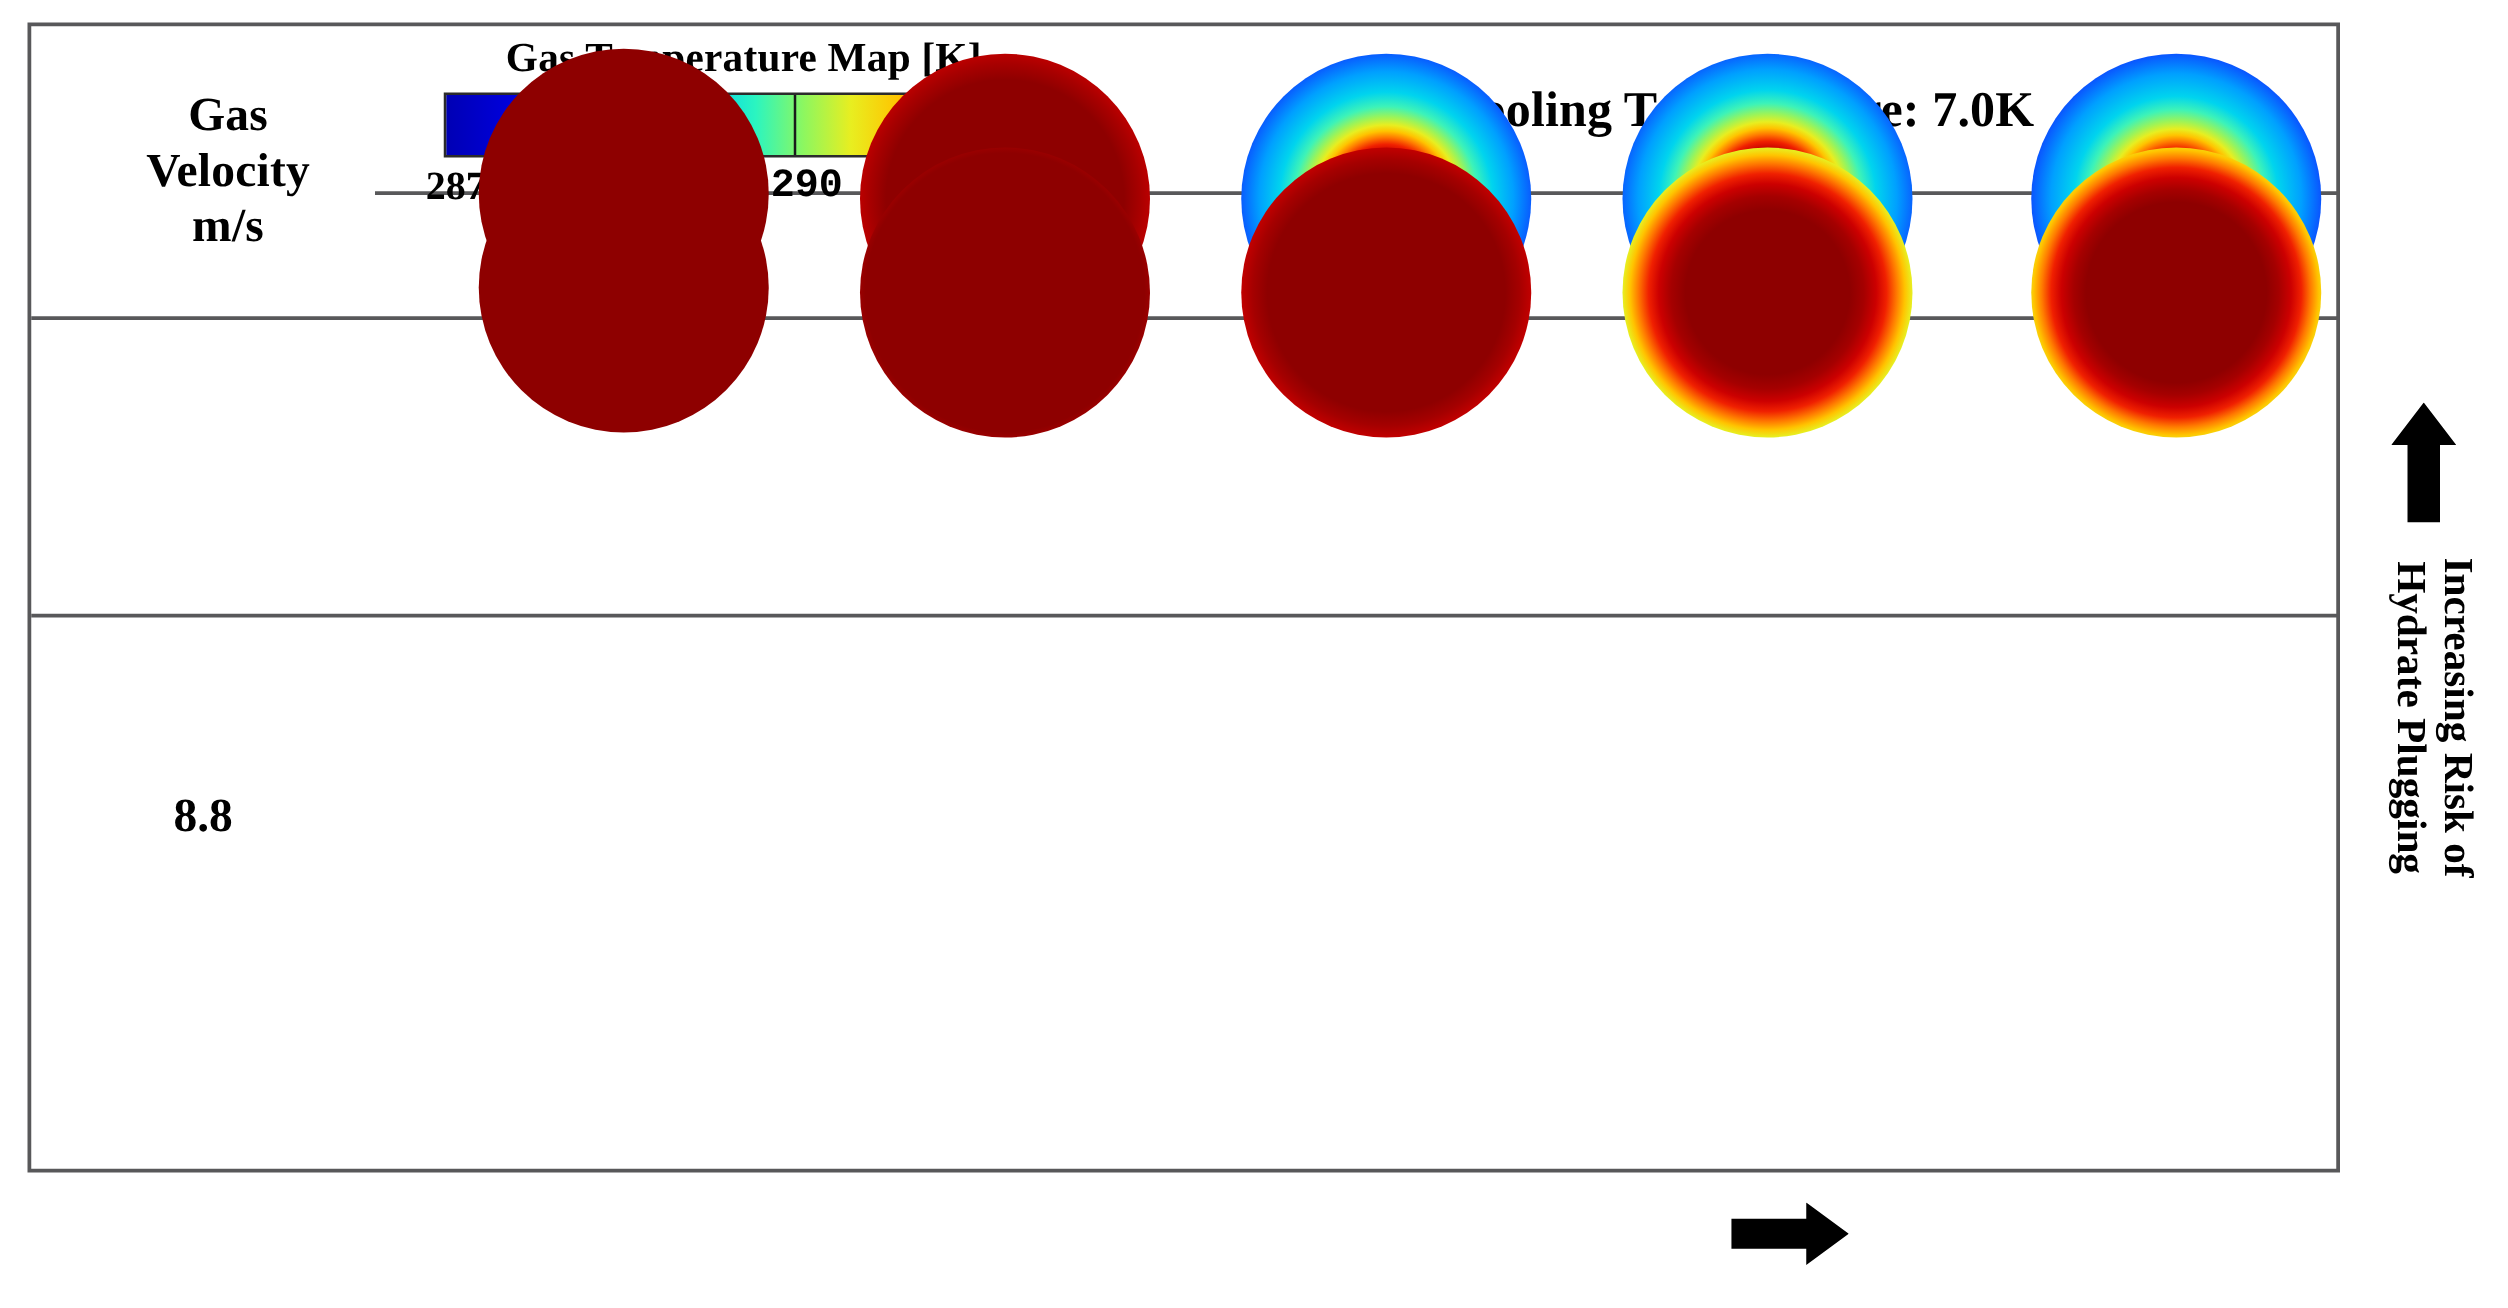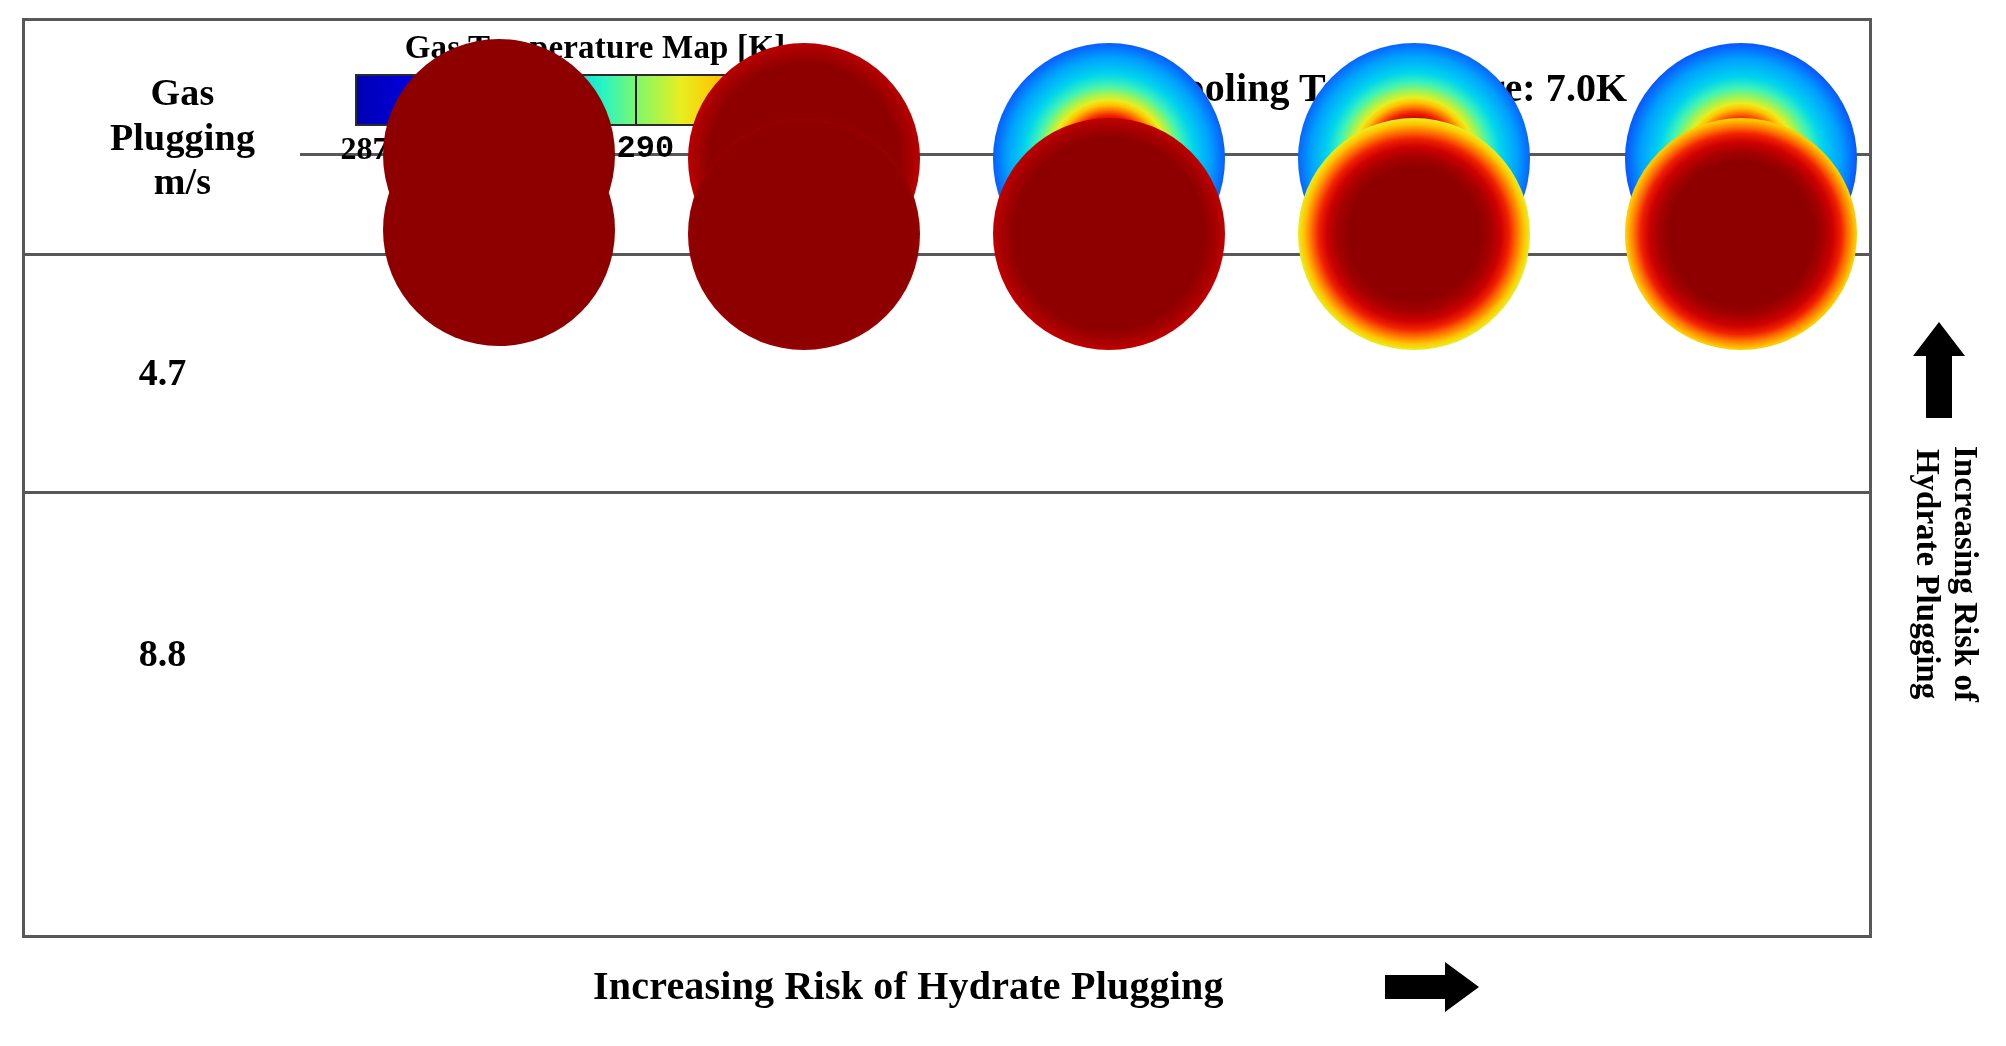--- a/index.html
+++ b/index.html
@@ -69,21 +69,21 @@
     <div class="vline" style="left:885px;top:132px;"></div>
     <div class="vline" style="left:1190px;top:132px;"></div>
     <div class="vline" style="left:1495px;top:132px;"></div>
 
     <div class="hline" style="top:132px;left:275px;width:1572px;"></div>
     <div class="hline" style="top:232px;width:1847px;"></div>
     <div class="hline" style="top:470px;width:1847px;"></div>
 
     <div class="cell gasvel" style="left:0;top:0;width:275px;height:232px;flex-direction:column;padding-left:40px;">
       <span>Gas</span>
-      <span>Plugging</span>
+      <span>Velocity</span>
       <span>m/s</span>
     </div>
 
     <div class="cbwrap" style="left:330px;top:8px;width:480px;">
       <div class="cbtitle">Gas Temperature Map [K]</div>
       <div class="cbbar" style="margin-top:8px;">
         <div class="cbtick" style="left:19.4%;"></div>
         <div class="cbtick" style="left:39%;"></div>
         <div class="cbtick" style="left:58.5%;"></div>
         <div class="cbtick" style="left:78%;"></div>
@@ -99,21 +99,20 @@
     </div>
 
     <div class="cell subcool" style="left:830px;top:0;width:1017px;height:132px;">Subcooling Temperature: 7.0K</div>
 
     <div class="cell colhdr" style="left:275px;top:132px;width:305px;height:100px;">0.1m</div>
     <div class="cell colhdr" style="left:580px;top:132px;width:305px;height:100px;">2.5m</div>
     <div class="cell colhdr" style="left:885px;top:132px;width:305px;height:100px;">5.0m</div>
     <div class="cell colhdr" style="left:1190px;top:132px;width:305px;height:100px;">7.5m</div>
     <div class="cell colhdr" style="left:1495px;top:132px;width:352px;height:100px;">10.0m</div>
 
-    <div class="cell rowlbl" style="left:0;top:232px;width:275px;height:238px;">4.7</div>
     <div class="cell rowlbl" style="left:0;top:470px;width:275px;height:323px;">8.8</div>
 
     <div class="circ" style="left:358px;top:18px;width:232px;height:232px;
       background:radial-gradient(circle at 50% 50%,
         #8e0000 0%, #8e0000 78%,
         #b20000 80%, #e51000 83%,
         #ff6a00 85%, #ffc400 87%,
         #d6ef2a 88.5%, #5bf79a 90%,
         #00e0e8 91.5%, #00a8ff 93%,
         #0b4bff 94.5%, #0000e8 96%,
@@ -204,21 +203,20 @@
         #a50000 50%, #cc0000 56%,
         #f02000 61%, #ff7a00 65.5%,
         #ffc400 69.5%, #e8ee20 73%,
         #8cf760 76.5%, #2bf5c0 80%,
         #00d4ee 84%, #00a0ff 88.5%,
         #0b4bff 93%, #0000e8 97%,
         #0000b4 100%);"></div>
 
   </div>
 
-  <div class="botcap" style="left:593px;top:962px;">Increasing Risk of Hydrate Plugging</div>
 
   <svg class="arrow" width="94" height="50" viewBox="0 0 94 50" style="left:1385px;top:962px;">
     <polygon points="0,13 60,13 60,0 94,25 60,50 60,37 0,37" fill="#000"></polygon>
   </svg>
 
   <svg class="arrow" width="52" height="96" viewBox="0 0 52 96" style="left:1913px;top:322px;">
     <polygon points="26,0 52,34 39,34 39,96 13,96 13,34 0,34" fill="#000"></polygon>
   </svg>
 
   <div class="vcap" style="left:1985px;top:446px;">

